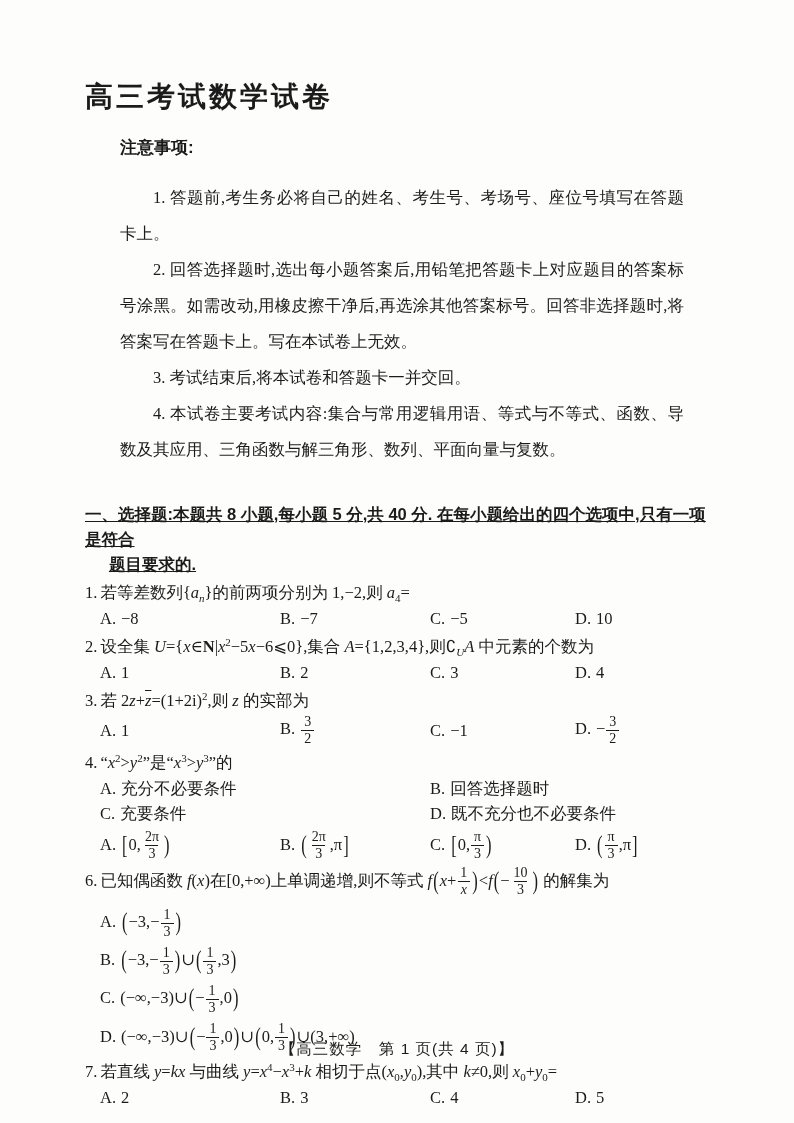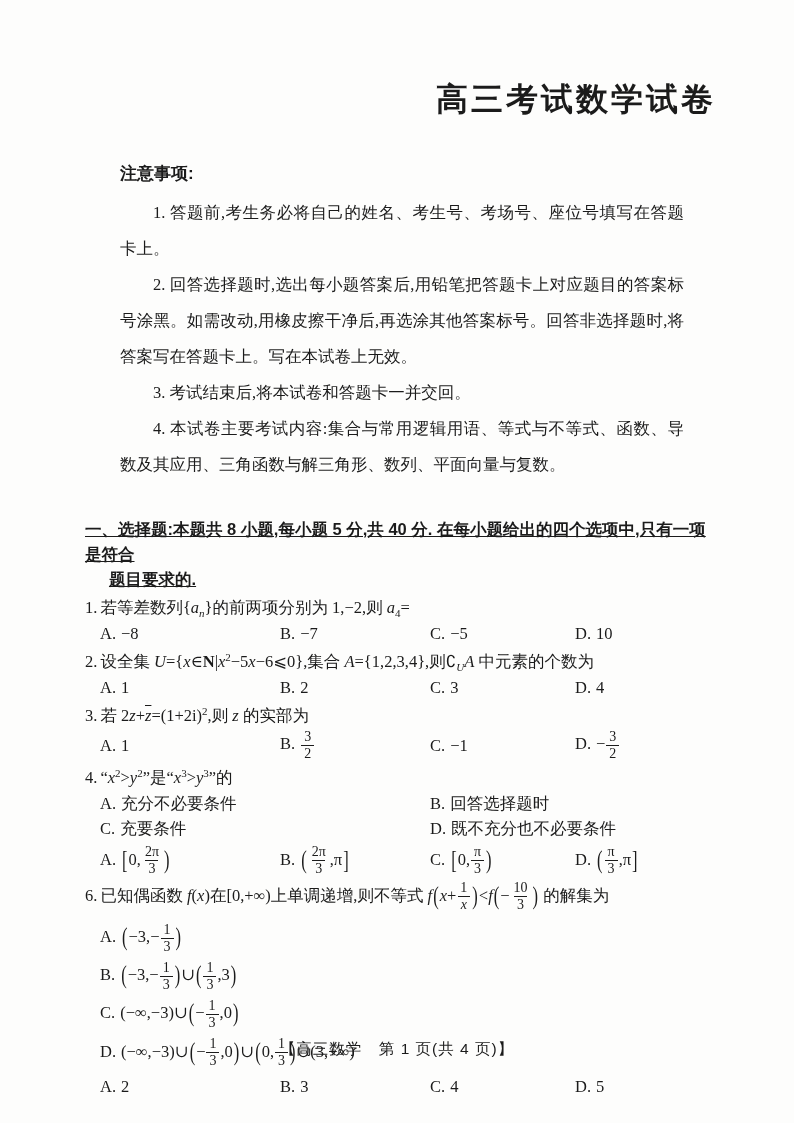--- a/index.html
+++ b/index.html
@@ -7,33 +7,33 @@
   body{
     background:#fdfdfc;
     color:#1b1b1b;
     font-family:"Liberation Serif","DejaVu Serif",serif;
     font-size:16.5px;
     position:relative;
     overflow:hidden;
   }
   .page{ padding:78px 78px 0 85px; position:relative; }
   .title{
-    text-align:right;
+    text-align:left;
     font-family:"Liberation Sans","DejaVu Sans",sans-serif;
     font-weight:700;
-    font-size:32px;
+    font-size:28px;
     letter-spacing:3px;
-    margin-bottom:40px;
+    margin-bottom:20px;
   }
   .notice{ margin-left:35px; width:564px; }
   .notice-head{
     font-family:Liberation Sans, sans-serif;
     font-weight:700;
     font-size:17px;
-    margin-bottom:10px;
+    margin-bottom:21px;
   }
   .note{ text-indent:2em; line-height:36px; text-align:justify; }
   .section-header{
     font-family:"Liberation Sans","DejaVu Sans",sans-serif;
     font-weight:700;
     font-size:16.5px;
     margin-top:34px;
     line-height:25px;
     text-decoration:underline;
   }
@@ -199,20 +199,21 @@
               <span>1</span>
               <span>3</span>
             </span>,0<span class="bg">)</span>∪<span class="bg">(</span>0,<span class="fr">
               <span>1</span>
               <span>3</span>
             </span><span class="bg">)</span>∪(3,+∞)</span></span>
     </div>
   </div>
 
   <div class="q">
+    <div class="stem"><span class="qnum">7.</span><span>若直线 <i>y</i>=<i>kx</i> 与曲线 <i>y</i>=<i>x</i><sup>4</sup>−<i>x</i><sup>3</sup>+<i>k</i> 相切于点(<i>x</i><sub>0</sub>,<i>y</i><sub>0</sub>),其中 <i>k</i>≠0,则 <i>x</i><sub>0</sub>+<i>y</i><sub>0</sub>=</span></div>
     <div class="opts">
       <span class="opt"><span class="olabel">A.</span><span>2</span></span>
       <span class="opt"><span class="olabel">B.</span><span>3</span></span>
       <span class="opt"><span class="olabel">C.</span><span>4</span></span>
       <span class="opt"><span class="olabel">D.</span><span>5</span></span>
     </div>
   </div>
 
 </div>
 

